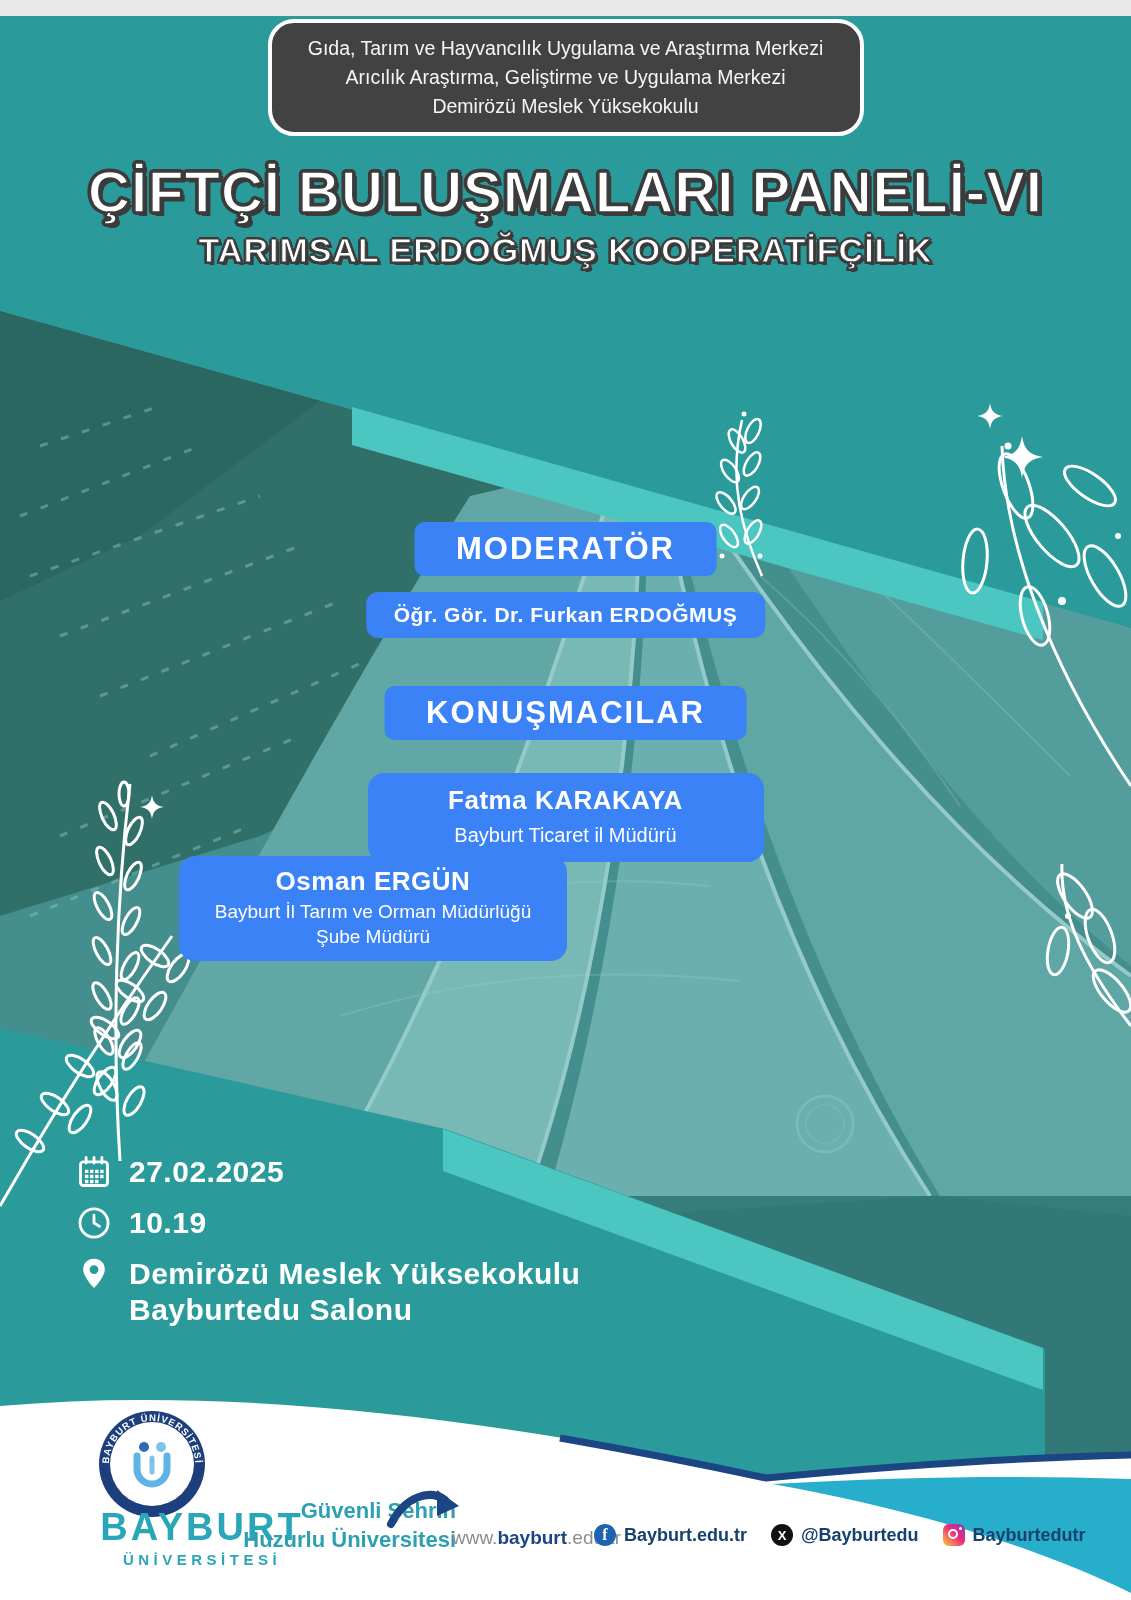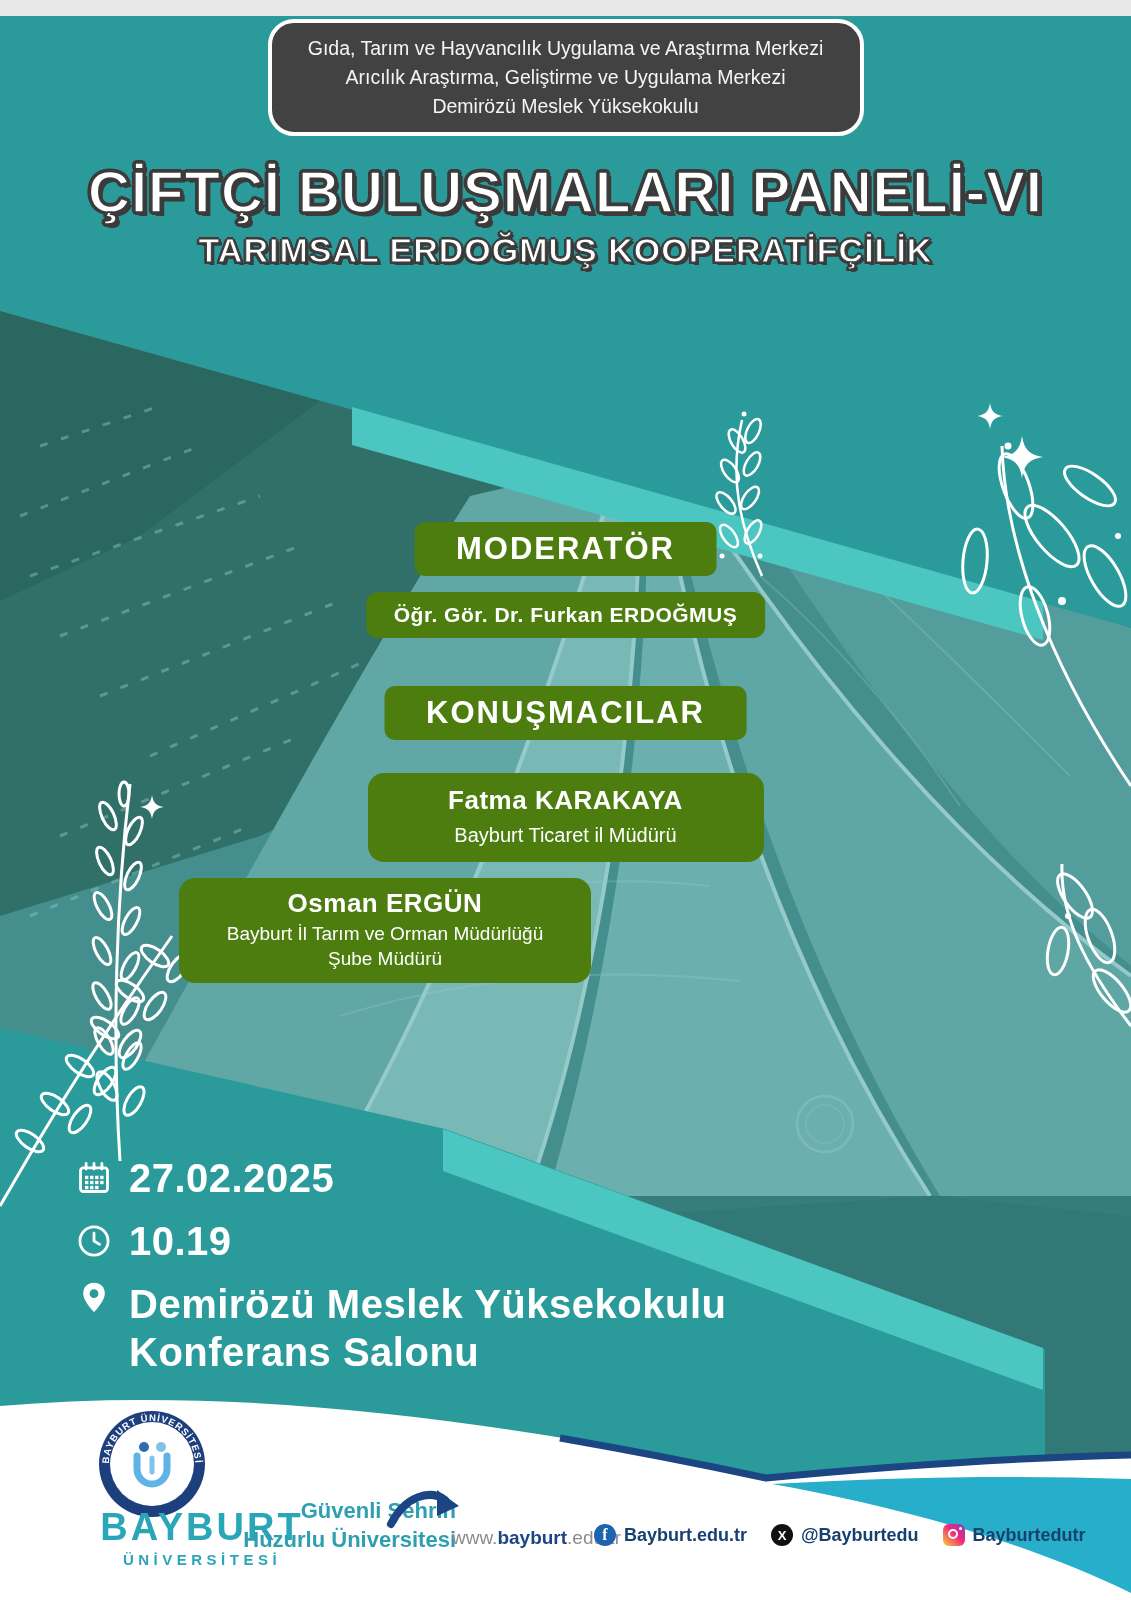--- a/index.html
+++ b/index.html
@@ -30,40 +30,40 @@
       2px 2px 0 #3b3b3b,-2px 2px 0 #3b3b3b,2px -2px 0 #3b3b3b,-2px -2px 0 #3b3b3b,4px 4px 0 #3b3b3b;
   }
   .title-sub{
     margin-top:8px;font-size:34px;font-weight:800;letter-spacing:1px;
     -webkit-text-stroke:1px #3b3b3b;
     text-shadow:2px 0 0 #3b3b3b,-2px 0 0 #3b3b3b,0 2px 0 #3b3b3b,0 -2px 0 #3b3b3b,
       2px 2px 0 #3b3b3b,-2px 2px 0 #3b3b3b,3px 3px 0 #3b3b3b;
   }
 
   
-  .pill{position:absolute;background:#4d7c0f;color:#ffffff;text-align:center;border-radius:12px;}
+  .pill{position:absolute;background:#3b82f6;color:#ffffff;text-align:center;border-radius:12px;}
   .center-x{left:50%;transform:translateX(-50%);}
   .pill-heading{font-size:31px;font-weight:700;letter-spacing:2px;padding:9px 42px;border-radius:10px;}
   .mod-heading{top:506px;}
   .mod-name{top:576px;font-size:21px;font-weight:600;padding:11px 28px;border-radius:12px;letter-spacing:.5px;}
   .speakers-heading{top:670px;}
   .speaker-card{border-radius:16px;padding:12px 10px 14px;}
   .speaker-name{font-size:26px;font-weight:700;letter-spacing:.5px;}
   .speaker-role{font-size:20px;font-weight:500;margin-top:6px;line-height:1.3;}
   .sp1{top:757px;width:376px;}
-  .sp2{left:179px;top:862px;width:372px;padding:10px 20px 12px;}
+  .sp2{left:179px;top:840px;width:372px;padding:10px 8px 12px;}
   .sp2 .speaker-role{font-size:19px;margin-top:3px;}
   .sp3{left:577px;top:864px;width:386px;}
   .sp3 .speaker-name{font-size:24px;}
 
   
   .event{left:76px;top:1138px;color:#ffffff;}
   .event-row{display:flex;align-items:center;gap:17px;margin-bottom:15px;}
   .event-row.loc{align-items:flex-start;}
-  .event-text{font-size:40px;font-weight:600;letter-spacing:.5px;line-height:1.2;}
+  .event-text{font-size:30px;font-weight:600;letter-spacing:.5px;line-height:1.2;}
   .event-icon{width:36px;flex:0 0 36px;}
 
   
   .brand{left:72px;top:1490px;width:260px;text-align:center;color:#2aa6b9;}
   .brand1{font-size:38px;font-weight:800;letter-spacing:3px;}
   .brand2{font-size:15px;font-weight:700;letter-spacing:4.5px;margin-top:2px;}
   .slogan{left:238px;top:1481px;width:218px;text-align:right;color:#2e9fb0;
           font-size:22px;font-weight:600;line-height:1.3;}
   .website{left:452px;top:1511px;font-size:19px;color:#8c8c8c;font-weight:500;}
   .website .web-bold{color:#1b4583;font-weight:700;}
@@ -275,21 +275,21 @@
       </svg>
       <div class="event-text">10.19</div>
     </div>
     <div class="event-row loc">
       <svg class="event-icon" width="36" height="36" viewBox="0 0 32 32">
         <path d="M16 2.5c-5.6 0-9.6 4-9.6 9.4 0 6.9 9.6 16.6 9.6 16.6s9.6-9.7 9.6-16.6C25.6 6.5 21.6 2.5 16 2.5z" fill="#fff"></path>
         <circle cx="16" cy="12.2" r="3.9" fill="#2a9b9a"></circle>
       </svg>
       <div class="event-text">
         <div>Demirözü Meslek Yüksekokulu</div>
-        <div>Konferans Salonu</div>
+        <div>Bayburtedu Salonu</div>
       </div>
     </div>
   </div>
 
   <svg class="abs" style="left:96px;top:1392px;" width="112" height="112" viewBox="0 0 112 112">
     <circle cx="56" cy="56" r="53" fill="#1e3f7e"></circle>
     <circle cx="56" cy="56" r="42" fill="#ffffff"></circle>
     <defs>
       <path id="ringTop" d="M13,56 A43,43 0 0 1 99,56"></path>
       <path id="ringBot" d="M18,56 A38,38 0 0 0 94,56"></path>

